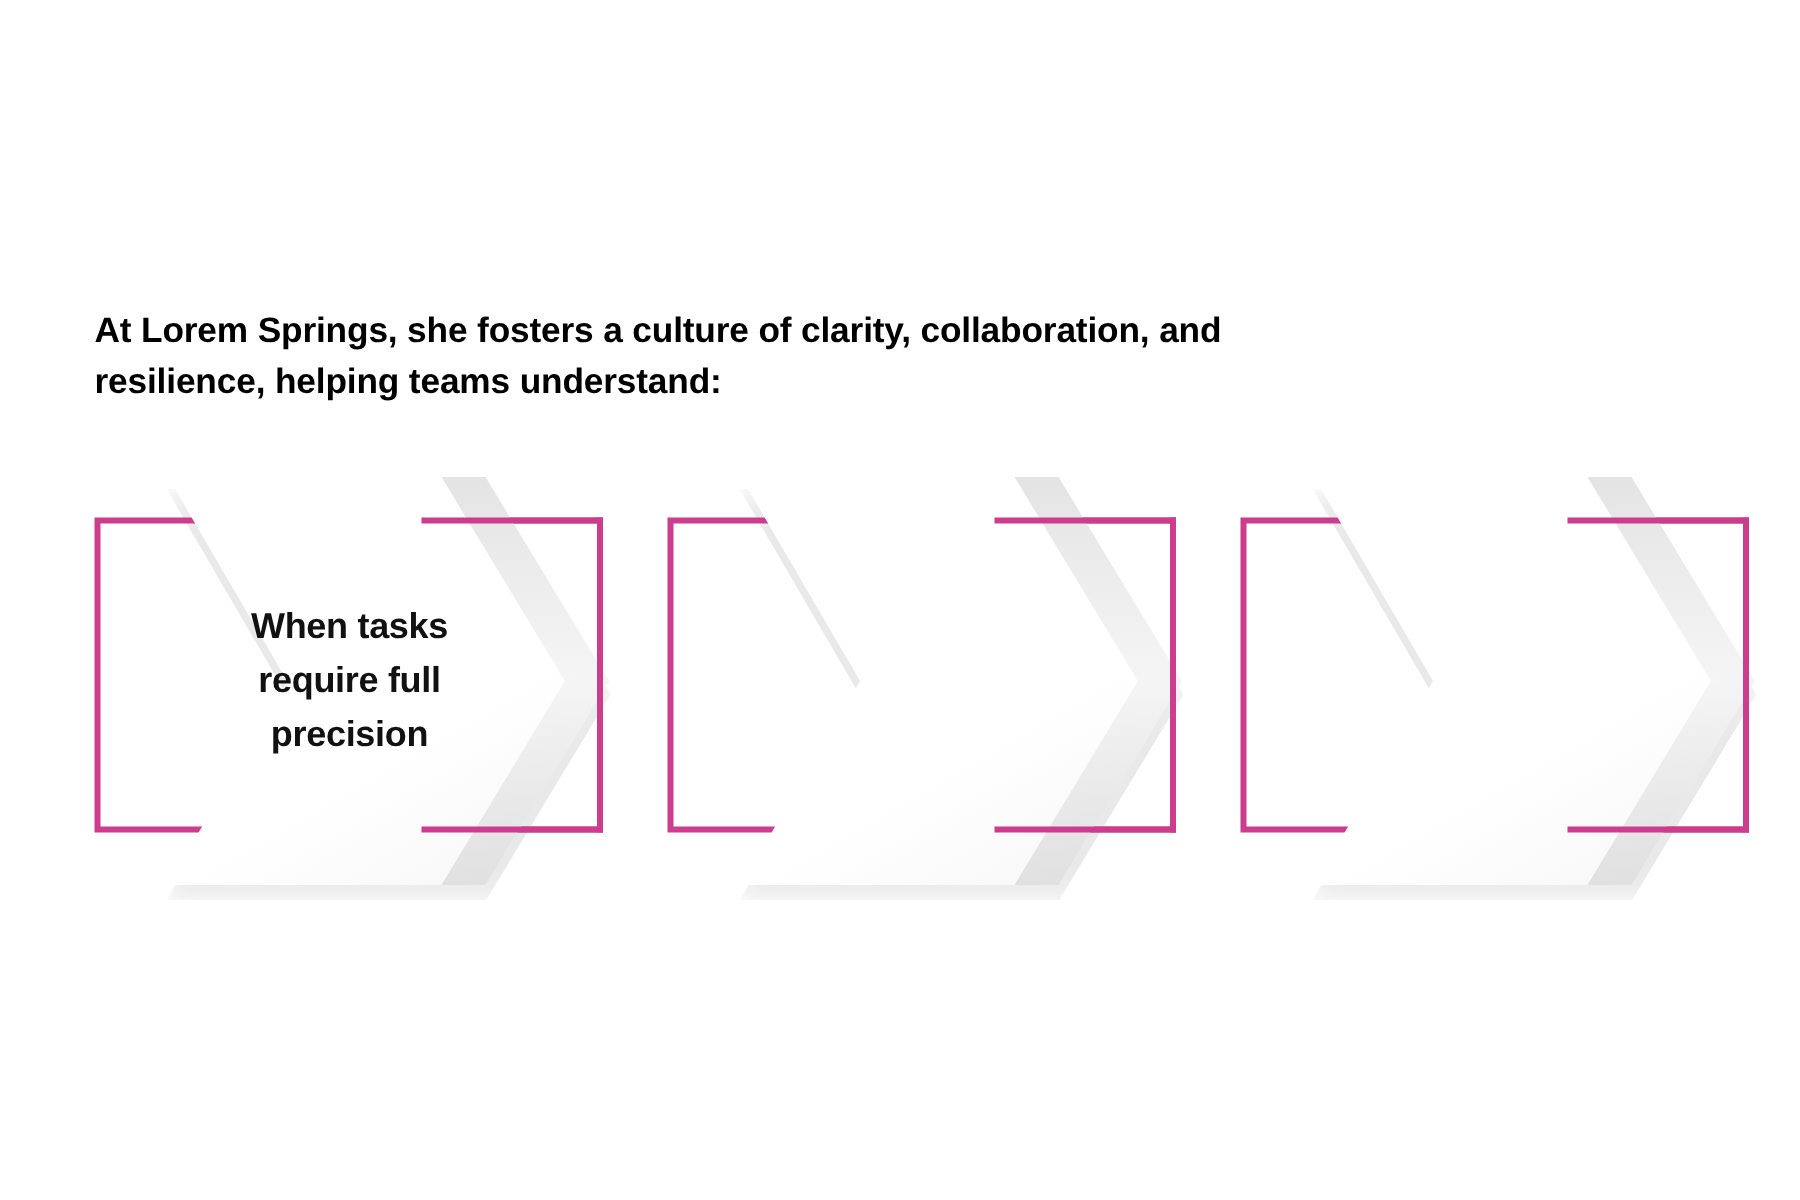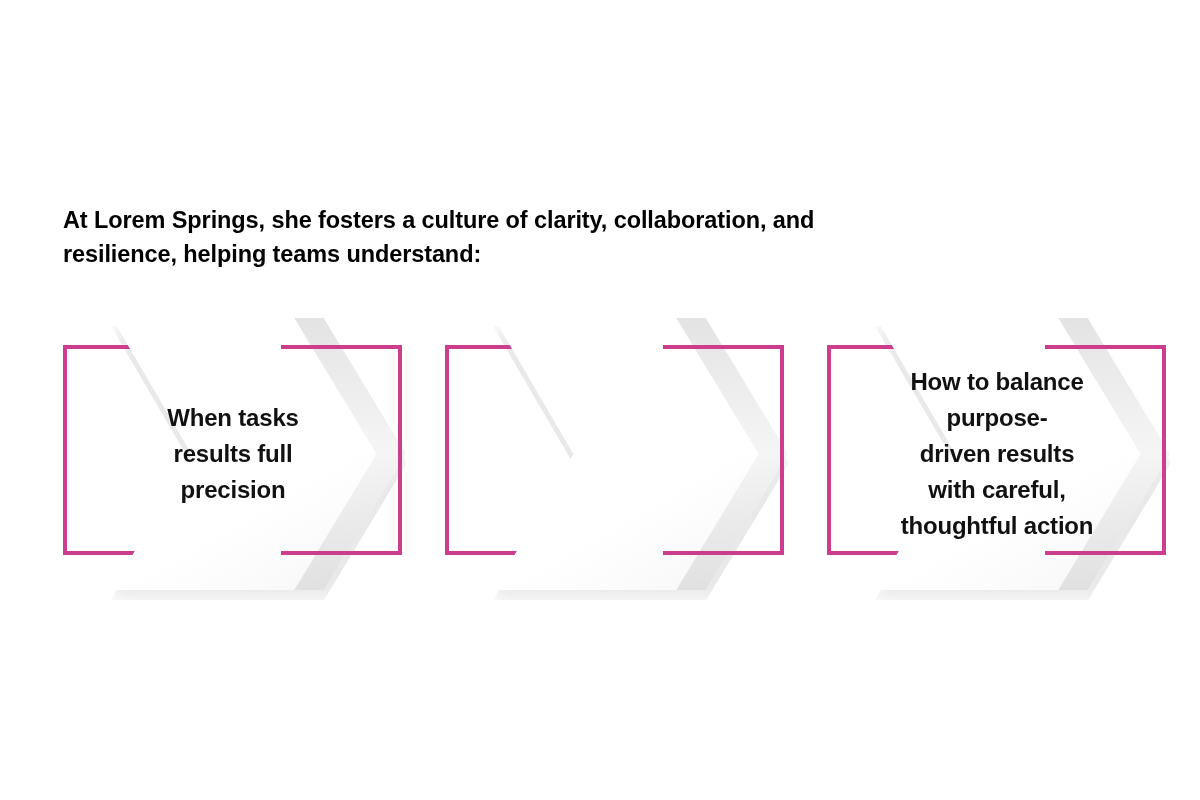--- a/index.html
+++ b/index.html
@@ -166,21 +166,21 @@
 
     <div class="chevron-card" style="left:51px;">
       <div class="chev-shadow"></div>
       <div class="pink-frame"></div>
       <div class="chev-plate"></div>
       <div class="chev-sheen"></div>
       <div class="pink-frame-top-right"></div>
       <div class="pink-frame-bot-right"></div>
       <div class="pink-frame-right"></div>
       <div class="chev-text">When tasks
-results full
+require full
 precision</div>
     </div>
 
     <div class="chevron-card" style="left:433px;">
       <div class="chev-shadow"></div>
       <div class="pink-frame"></div>
       <div class="chev-plate"></div>
       <div class="chev-sheen"></div>
       <div class="pink-frame-top-right"></div>
       <div class="pink-frame-bot-right"></div>
@@ -188,21 +188,16 @@
     </div>
 
     <div class="chevron-card" style="left:815px;">
       <div class="chev-shadow"></div>
       <div class="pink-frame"></div>
       <div class="chev-plate"></div>
       <div class="chev-sheen"></div>
       <div class="pink-frame-top-right"></div>
       <div class="pink-frame-bot-right"></div>
       <div class="pink-frame-right"></div>
-      <div class="chev-text">How to balance
-purpose-
-driven results
-with careful,
-thoughtful action</div>
     </div>
 
   </div>
 </div>
 
 </body></html>

